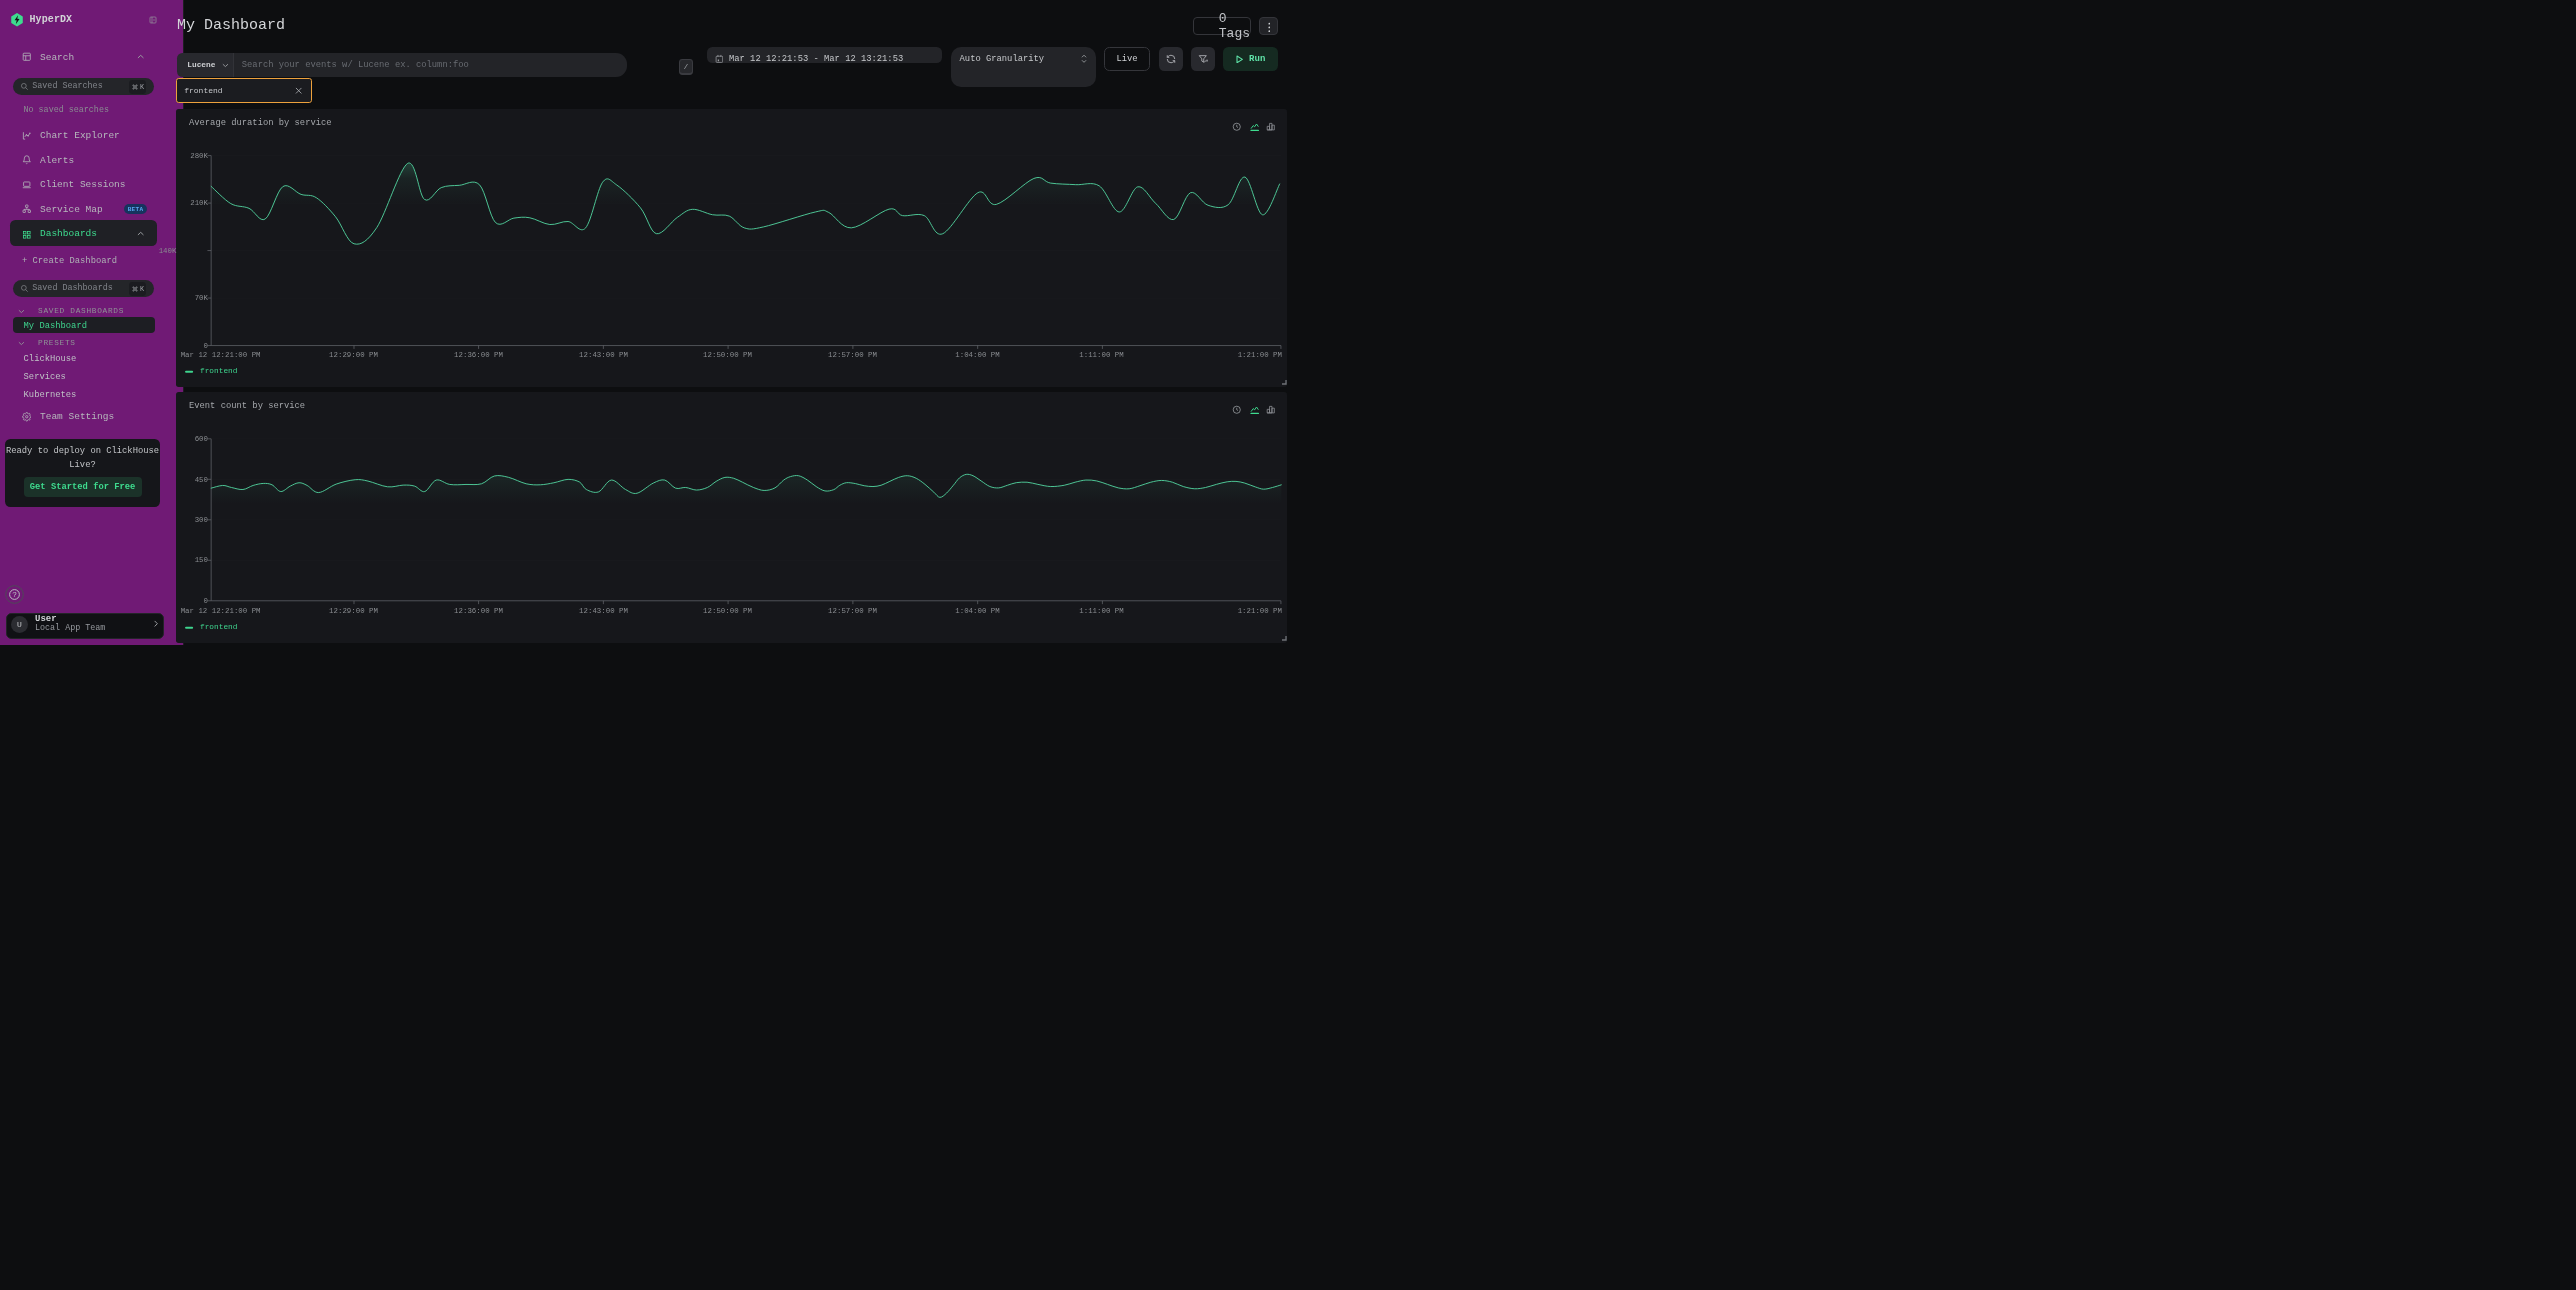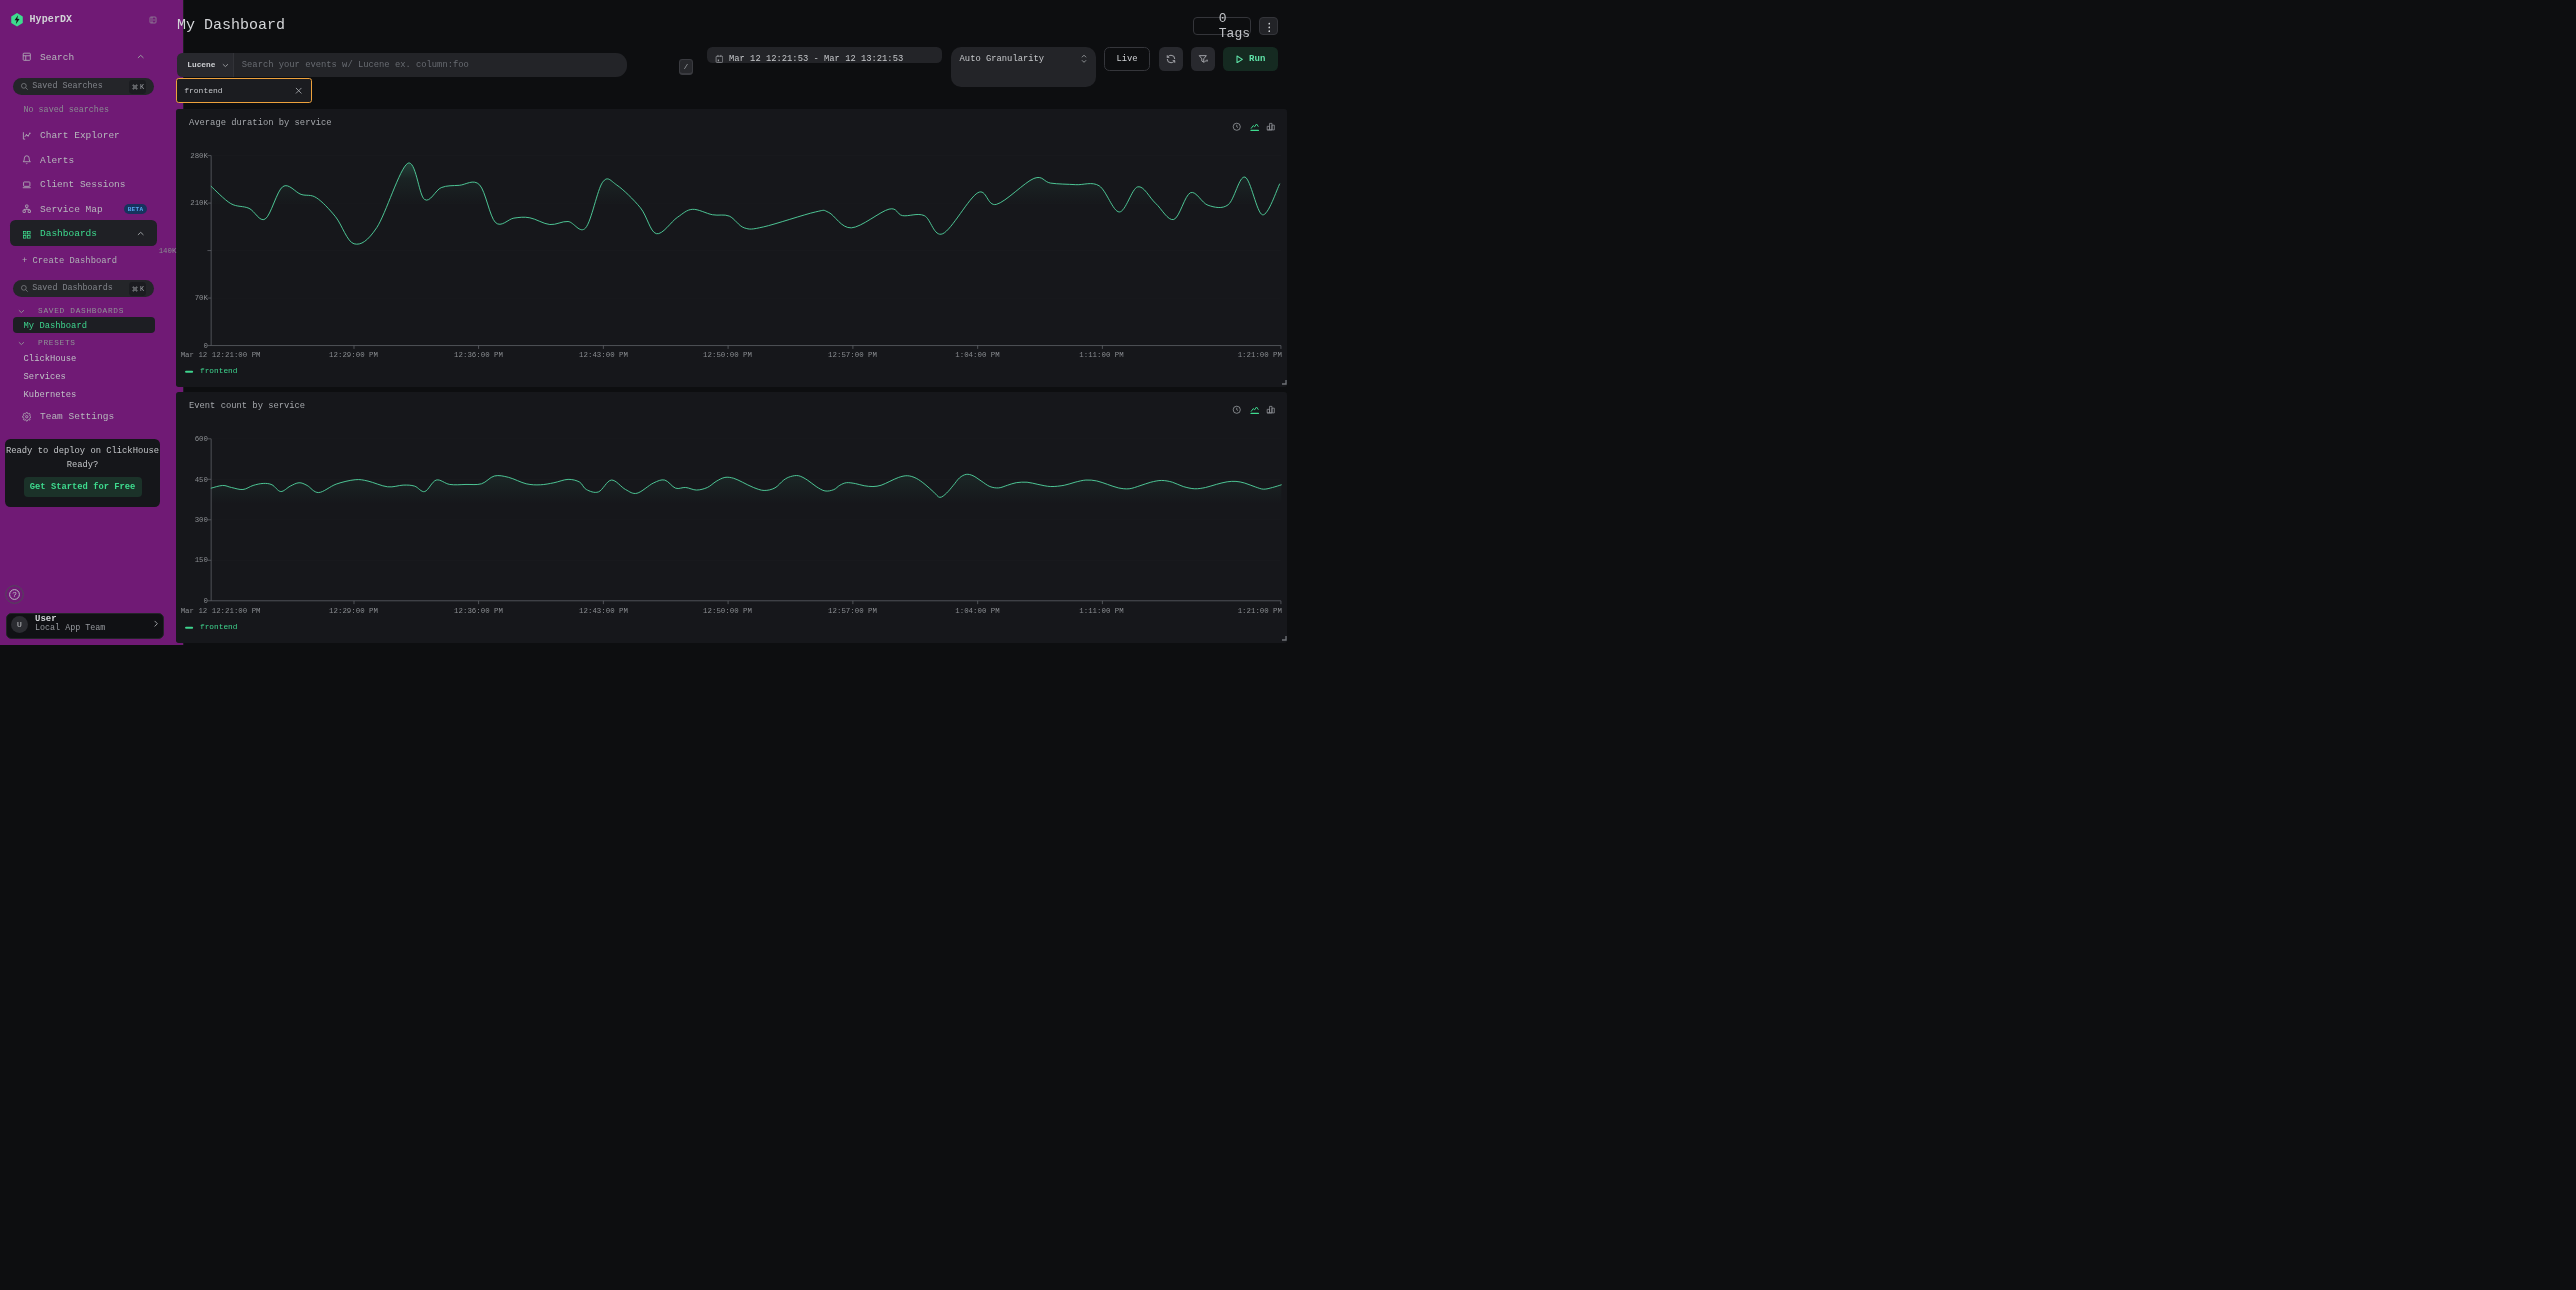--- a/index.html
+++ b/index.html
@@ -127,21 +127,21 @@
     <div class="abs" style="left:23.6px;top:372px;font-size:8.8px;color:#bfc1c5">Services</div>
     <div class="abs" style="left:23.6px;top:390px;font-size:8.8px;color:#bfc1c5">Kubernetes</div>
     <svg class="abs" style="left:21.6px;top:412px" width="9.5" height="9.5" viewBox="0 0 24 24" fill="none" stroke="#b6b8bc" stroke-width="2">
       <circle cx="12" cy="12" r="3"></circle>
         <path d="M19.4 15a1.65 1.65 0 0 0 .33 1.82l.06.06a2 2 0 1 1-2.83 2.83l-.06-.06a1.65 1.65 0 0 0-1.82-.33 1.65 1.65 0 0 0-1 1.51V21a2 2 0 1 1-4 0v-.09A1.65 1.65 0 0 0 9 19.4a1.65 1.65 0 0 0-1.82.33l-.06.06a2 2 0 1 1-2.83-2.83l.06-.06a1.65 1.65 0 0 0 .33-1.82 1.65 1.65 0 0 0-1.51-1H3a2 2 0 1 1 0-4h.09A1.65 1.65 0 0 0 4.6 9a1.65 1.65 0 0 0-.33-1.82l-.06-.06a2 2 0 1 1 2.83-2.83l.06.06a1.65 1.65 0 0 0 1.82.33H9a1.65 1.65 0 0 0 1-1.51V3a2 2 0 1 1 4 0v.09a1.65 1.65 0 0 0 1 1.51 1.65 1.65 0 0 0 1.82-.33l.06-.06a2 2 0 1 1 2.83 2.83l-.06.06a1.65 1.65 0 0 0-.33 1.82V9a1.65 1.65 0 0 0 1.51 1H21a2 2 0 1 1 0 4h-.09a1.65 1.65 0 0 0-1.51 1z"></path>
     </svg>
     <div class="abs navtxt" style="left:40px;top:411px">Team Settings</div>
 
     <div class="abs" style="left:5px;top:439px;width:155px;height:68px;background:#15161a;border-radius:5.4px"></div>
     <div class="abs" style="left:5px;top:446px;width:155px;text-align:center;font-size:8.8px;color:#c3c5c8">Ready to deploy on ClickHouse</div>
-    <div class="abs" style="left:5px;top:460px;width:155px;text-align:center;font-size:8.8px;color:#c3c5c8">Ready?</div>
+    <div class="abs" style="left:5px;top:460px;width:155px;text-align:center;font-size:8.8px;color:#c3c5c8">Live?</div>
     <div class="abs ctr" style="left:23.6px;top:477px;width:118px;height:19.6px;background:#1b3229;border-radius:4px;justify-content:center;font-size:8.8px;font-weight:bold;color:#3edc8f">Get Started for Free</div>
 
     <svg class="abs" style="left:4.7px;top:585px" width="19" height="19" viewBox="0 0 28 28" fill="none">
       <circle cx="14" cy="14" r="13" stroke="#4b4e54" stroke-width="1.3"></circle>
       <circle cx="14" cy="14" r="7.2" stroke="#c0c2c6" stroke-width="1.4"></circle>
       <text x="14" y="18.2" text-anchor="middle" font-size="11.5" fill="#c0c2c6" font-family="Liberation Mono, monospace">?</text>
     </svg>
 
     <div class="abs" style="left:5.7px;top:613px;width:158px;height:25.5px;border:0.7px solid #232428;border-radius:5.4px;background:#101114"></div>
     <div class="abs ctr" style="left:11px;top:616px;width:17px;height:17px;background:#2b2c31;border-radius:50%;justify-content:center;font-size:8px;color:#c9cbce">U</div>

